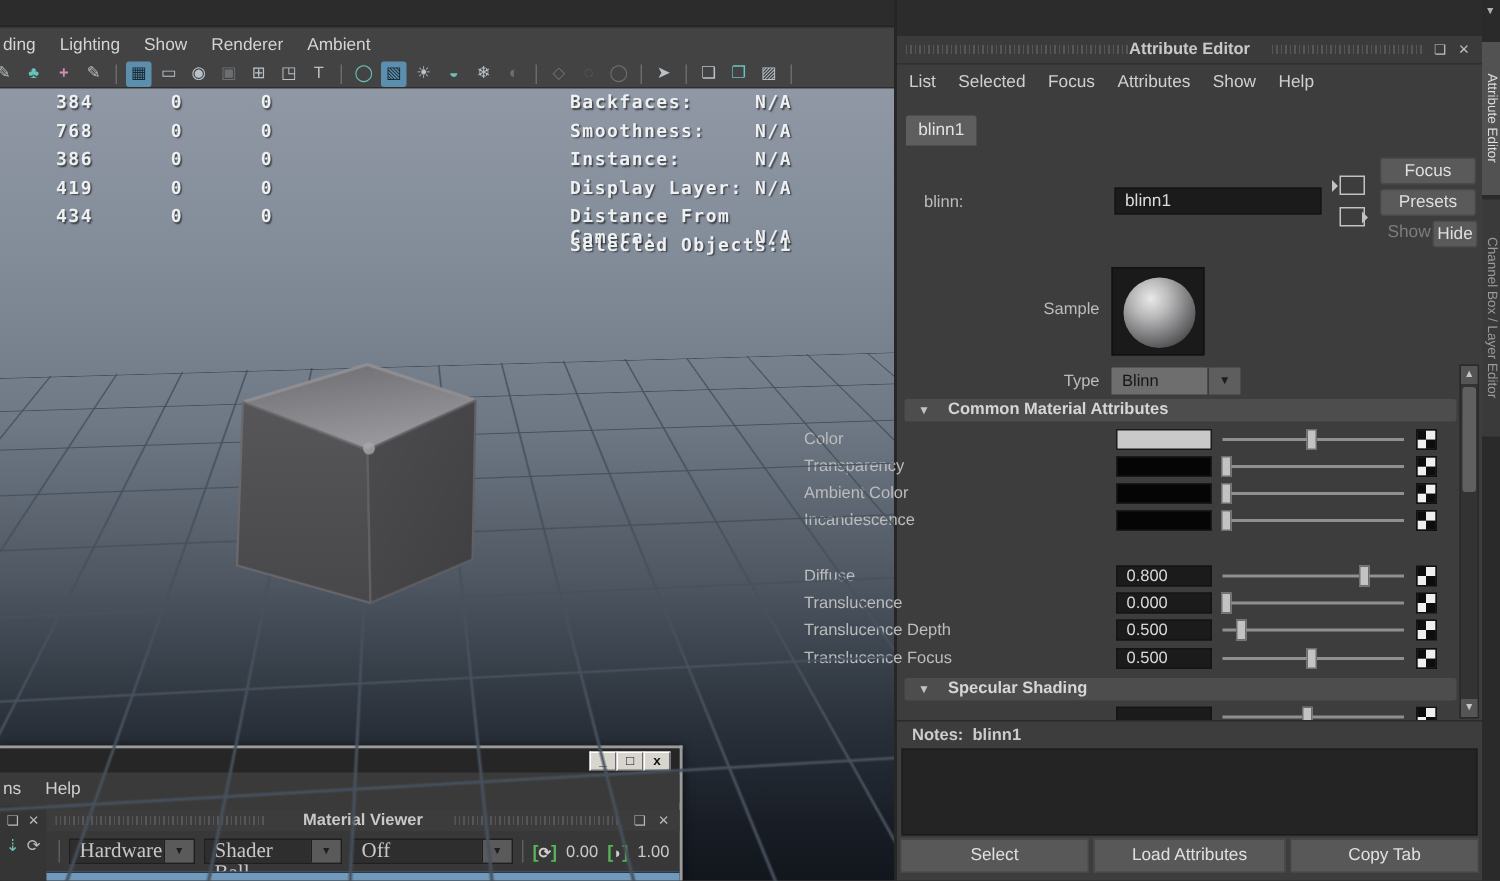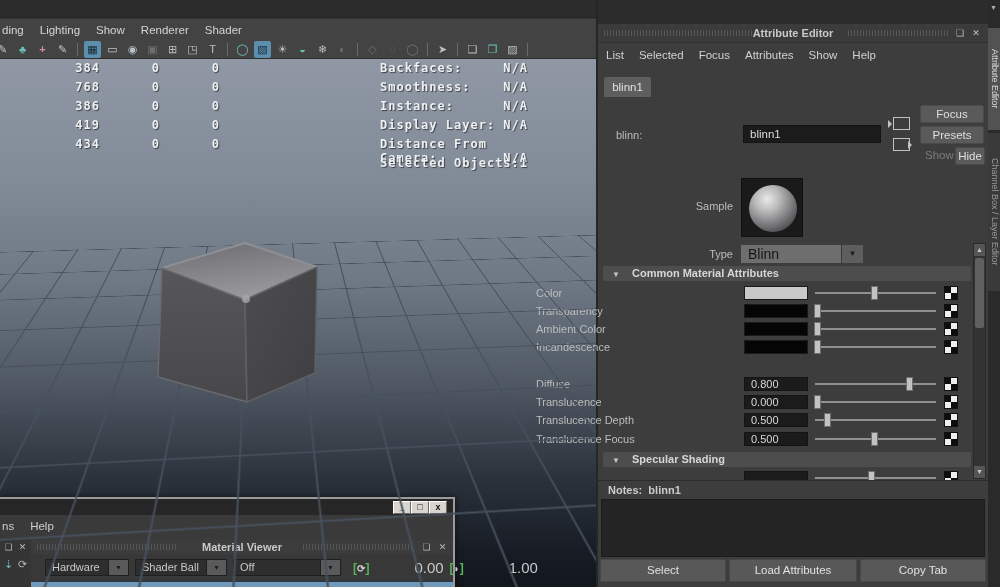--- a/index.html
+++ b/index.html
@@ -22,21 +22,21 @@
   
   .viewport { position:absolute; left:0; top:59px; width:596px; height:528px; overflow:hidden;
     background:linear-gradient(180deg,#8f98a4 0%, #828c98 22%, #6f7985 42%, #4e5762 62%, #2a313b 80%, #181d25 93%, #12161d 100%); }
   .vp-grid { position:absolute; left:-170px; top:184px; width:940px; height:800px;
     background-image:
       repeating-linear-gradient(90deg, #46505c 0 1px, transparent 1px 42px),
       repeating-linear-gradient(0deg, #46505c 0 1px, transparent 1px 42px);
     transform:perspective(520px) rotateX(62deg) rotateZ(-3.5deg);
     transform-origin:50% 0; }
   .hud { position:absolute; color:#eef0f2; font-family:"DejaVu Sans Mono", monospace; font-weight:bold; font-size:12px; text-shadow:1px 1px 1px rgba(0,0,0,.55); letter-spacing:1px; }
-  .hud-left-row { position:absolute; left:0; width:200px; height:19px;margin-left:38px; }
+  .hud-left-row { position:absolute; left:0; width:200px; height:19px; }
   .hud-left-row .c1 { position:absolute; left:20px; width:42px; text-align:right; }
   .hud-left-row .c2 { position:absolute; left:100px; width:22px; text-align:right; }
   .hud-left-row .c3 { position:absolute; left:160px; width:22px; text-align:right; }
   .hud-right-row { position:absolute; left:380px; width:150px; height:19px; }
   .hud-right-row .val { position:absolute; left:112px; width:36px; text-align:right; }
 
   
   .cube-svg { position:absolute; left:150px; top:176px; }
 
   
@@ -47,25 +47,25 @@
   .mv-menubar { position:absolute; left:0; top:17px; width:100%; height:19px; background:#3a3a3a; display:flex; gap:16px; align-items:center; padding-left:2px; }
   .mv-menubar span { color:#cfcfcf; font-size:11.5px; }
   .mv-side { position:absolute; left:0; top:38px; width:31px; bottom:0; background:#353535; }
   .mini-ico { position:absolute; width:13px; height:12px; color:#b9b9b9; font-size:9px; line-height:12px; text-align:center; }
   .mv-panel { position:absolute; left:31px; top:41px; right:0; bottom:0; background:#383838; }
   .mv-header { position:absolute; left:0; top:0; width:100%; height:14px; background:#3c3c3c; }
   .grip { position:absolute; top:4px; height:6px; background-image:repeating-linear-gradient(90deg,#565656 0 1px, transparent 1px 3px); }
   .mv-title { position:absolute; top:0; width:100%; text-align:center; color:#c9c9c9; font-size:11px; font-weight:bold; line-height:14px; }
   .mv-toolbar { position:absolute; left:0; top:16px; width:100%; height:23px; display:flex; align-items:center; gap:6px; padding-left:8px; }
   .dd { display:flex; height:17px; border:1px solid #1f1f1f; }
-  .dd .dd-val { background:#2e2e2e; color:#c8c8c8; font-size:11px; line-height:15px; padding:0 6px; }
+  .dd .dd-val { background:#2e2e2e; color:#c8c8c8; font-size:14px; line-height:15px; padding:0 6px;font-family:Liberation Serif, serif; }
   .dd .dd-arr { width:20px; background:#5a5a5a; color:#1d1d1d; font-size:7px; line-height:15px; text-align:center; border-left:1px solid #1f1f1f; }
   .gbracket { color:#57b457; font-size:12px; font-weight:bold; }
   .gbracket .gi { color:#cfcfcf; font-size:10px; }
-  .mv-val { color:#c8c8c8; font-size:15px;margin-left:39px; }
+  .mv-val { color:#c8c8c8; font-size:11px; }
   .mv-strip { position:absolute; left:0; bottom:0; width:100%; height:8px; background:#7199b9; border-top:1px solid #27384a; }
   .vsep { width:1px; height:15px; background:#5d5d5d; }
 
   
   .ae { position:absolute; left:598px; top:0; width:390px; height:587px; background:#3d3d3d; }
   .ae-topstrip { position:absolute; left:0; top:0; width:100%; height:24px; background:#2c2c2c; }
   .ae-titlebar { position:absolute; left:0; top:24px; width:100%; height:19px; background:#3b3b3b; border-bottom:1px solid #303030; }
   .ae-title { position:absolute; width:100%; text-align:center; color:#c9c9c9; font-size:11px; font-weight:bold; line-height:19px; }
   .ae-ti { position:absolute; top:4px; width:12px; height:11px; color:#c0c0c0; font-size:9px; line-height:11px; text-align:center; }
   .ae-menubar { position:absolute; left:8px; top:45px; height:20px; display:flex; gap:15px; align-items:center; }
@@ -79,21 +79,21 @@
   .conn-in::after { left:-6px; top:2px; border-left-color:#c2c2c2; }
   .conn-out::after { right:-7px; top:2px; border-left-color:#c2c2c2; }
   .ae-btn { position:absolute; background:#5a5a5a; color:#dfdfdf; font-size:11.5px; text-align:center; border-radius:2px; border:1px solid #4a4a4a; }
   .show-dim { position:absolute; color:#7d7d7d; font-size:11.5px; }
   .sample-lbl { position:absolute; right:255px; top:200px; width:80px; text-align:right; }
   .sample-sw { position:absolute; left:143px; top:178px; width:62px; height:59px; background:#1a1a1a; border:1px solid #111; }
   .sample-sphere { position:absolute; left:7px; top:6px; width:48px; height:47px; border-radius:50%;
      background:radial-gradient(circle at 38% 30%, #e9e9e9 0%, #b9b9ba 28%, #808082 55%, #4c4c4e 80%, #39393b 100%); }
   .type-lbl { position:absolute; right:255px; top:248px; width:80px; text-align:right; }
   .type-dd { position:absolute; left:143px; top:245px; display:flex; height:18px; }
-  .type-dd .tv { width:100px; background:#6e6e6e; color:#161616; font-size:14px; line-height:18px; padding-left:7px; }
+  .type-dd .tv { width:64px; background:#6e6e6e; color:#161616; font-size:11px; line-height:18px; padding-left:7px; }
   .type-dd .ta { width:22px; background:#5e5e5e; border-left:1px solid #3a3a3a; color:#1d1d1d; font-size:8px; line-height:18px; text-align:center; }
   .ae-section { position:absolute; left:5px; width:368px; height:15px; background:#4d4d4d; border-radius:2px; color:#d6d6d6; font-size:11px; font-weight:bold; line-height:15px; }
   .ae-section .tri { color:#c3c3c3; font-size:8px; margin:0 9px 0 9px; }
   .ae-row { position:absolute; left:0; width:390px; height:16px; }
   .ae-row .lab { position:absolute; right:252px; top:1px; width:200px; text-align:left; color:#bcbcbc; font-size:11px; }
   .swatch { position:absolute; left:146px; top:0; width:64px; height:14px; border:1px solid #1a1a1a; }
   .valfield { position:absolute; left:146px; top:0; width:64px; height:14px; background:#1b1b1b; border:1px solid #141414; color:#d8d8d8; font-size:11px; line-height:13px; padding-left:6px; }
   .mapfield { position:absolute; left:146px; top:0; width:192px; height:14px; background:#454545; border:1px solid #383838; }
   .slider { position:absolute; left:217px; top:0; width:121px; height:14px; }
   .slider::before { content:""; position:absolute; left:0; right:0; top:6px; height:2px; background:#909090; }
@@ -123,21 +123,21 @@
 
 <div id="app">
 
   <div class="top-strip"></div>
 
   <div class="panel-menubar">
     <span>ding</span>
     <span>Lighting</span>
     <span>Show</span>
     <span>Renderer</span>
-    <span>Shader</span>
+    <span>Ambient</span>
   </div>
 
   <div class="panel-toolbar">
     <span class="tbi" style="margin-left:-8px">✎</span>
     <span class="tbi teal">♣</span>
     <span class="tbi pink">+</span>
     <span class="tbi">✎</span>
     <span class="tb-sep"></span>
     <span class="tbi hl">▦</span>
     <span class="tbi">▭</span>

